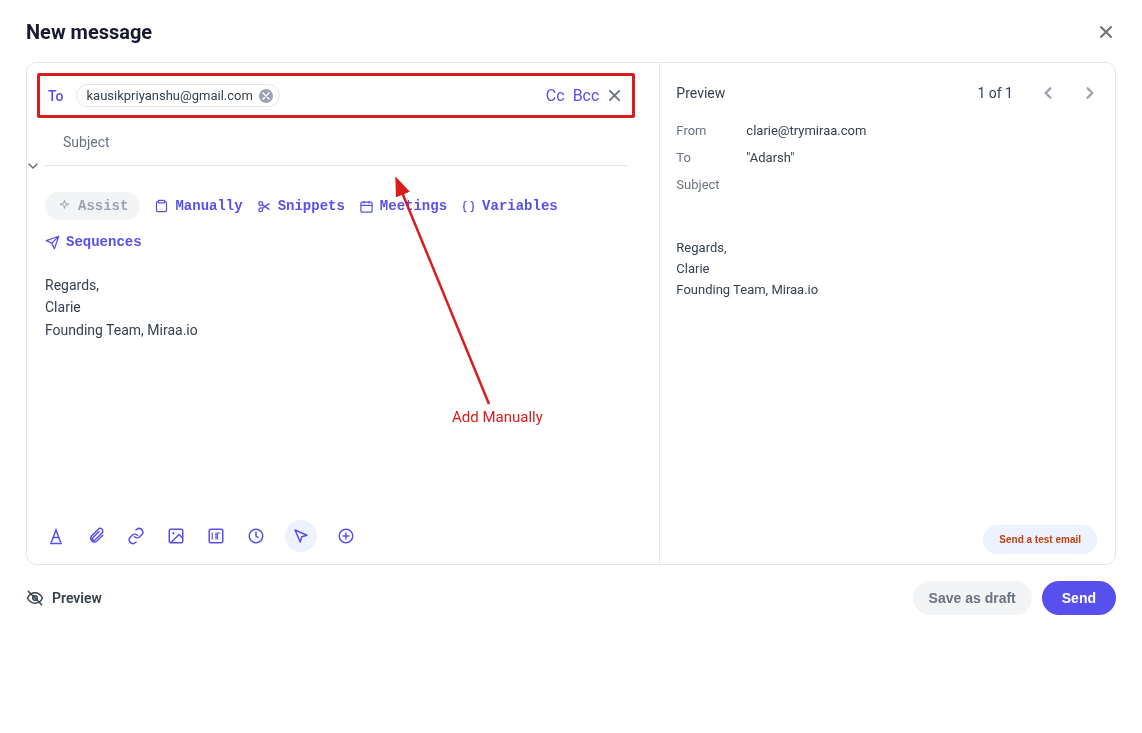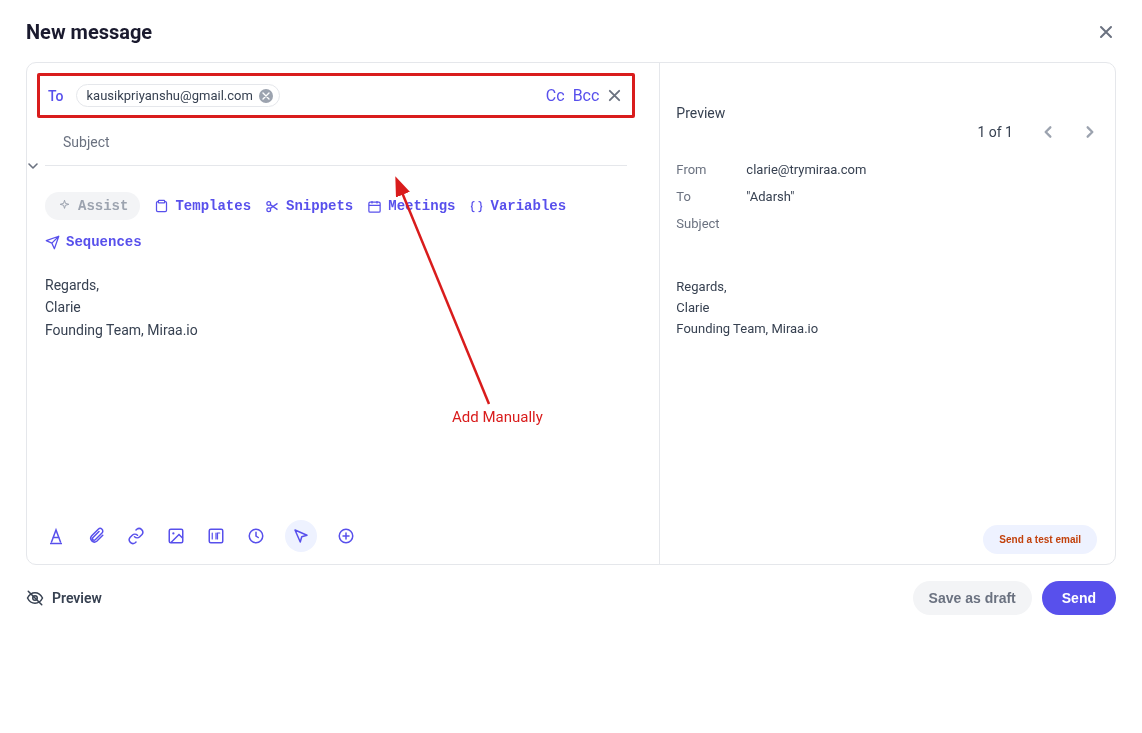--- a/index.html
+++ b/index.html
@@ -201,21 +201,20 @@
       margin-bottom: 16px;
     }
     .preview-title {
       font-size: 14px;
       color: #374151;
     }
     .pager {
       display: flex;
       align-items: center;
       gap: 28px;
-      margin-top: 39px;
     }
     .pager-text {
       font-size: 14px;
       color: #374151;
     }
     .pager-btn {
       color: #9ca3af;
       cursor: pointer;
       display: flex;
     }
@@ -350,21 +349,21 @@
           <svg width="15" height="15" viewBox="0 0 24 24" fill="none">
               <path d="M12 2l1.5 5L19 8.5 13.5 10 12 15l-1.5-5L5 8.5 10.5 7 12 2z" stroke="#9ca3af" stroke-width="1.6"></path>
             </svg>
           <span>Assist</span>
         </span>
         <span class="tb-item">
           <svg width="15" height="15" viewBox="0 0 24 24" fill="none">
               <rect x="4" y="4" width="16" height="16" rx="2" stroke="#5850ec" stroke-width="2"></rect>
               <rect x="7" y="2" width="10" height="4" rx="1" stroke="#5850ec" stroke-width="2" fill="#fff"></rect>
             </svg>
-          <span>Templates</span>
+          <span>Manually</span>
         </span>
         <span class="tb-item">
           <svg width="15" height="15" viewBox="0 0 24 24" fill="none">
               <circle cx="6" cy="7" r="3" stroke="#5850ec" stroke-width="2"></circle>
               <circle cx="6" cy="17" r="3" stroke="#5850ec" stroke-width="2"></circle>
               <path d="M8.5 9L20 17M8.5 15L20 7" stroke="#5850ec" stroke-width="2"></path>
             </svg>
           <span>Snippets</span>
         </span>
         <span class="tb-item">

